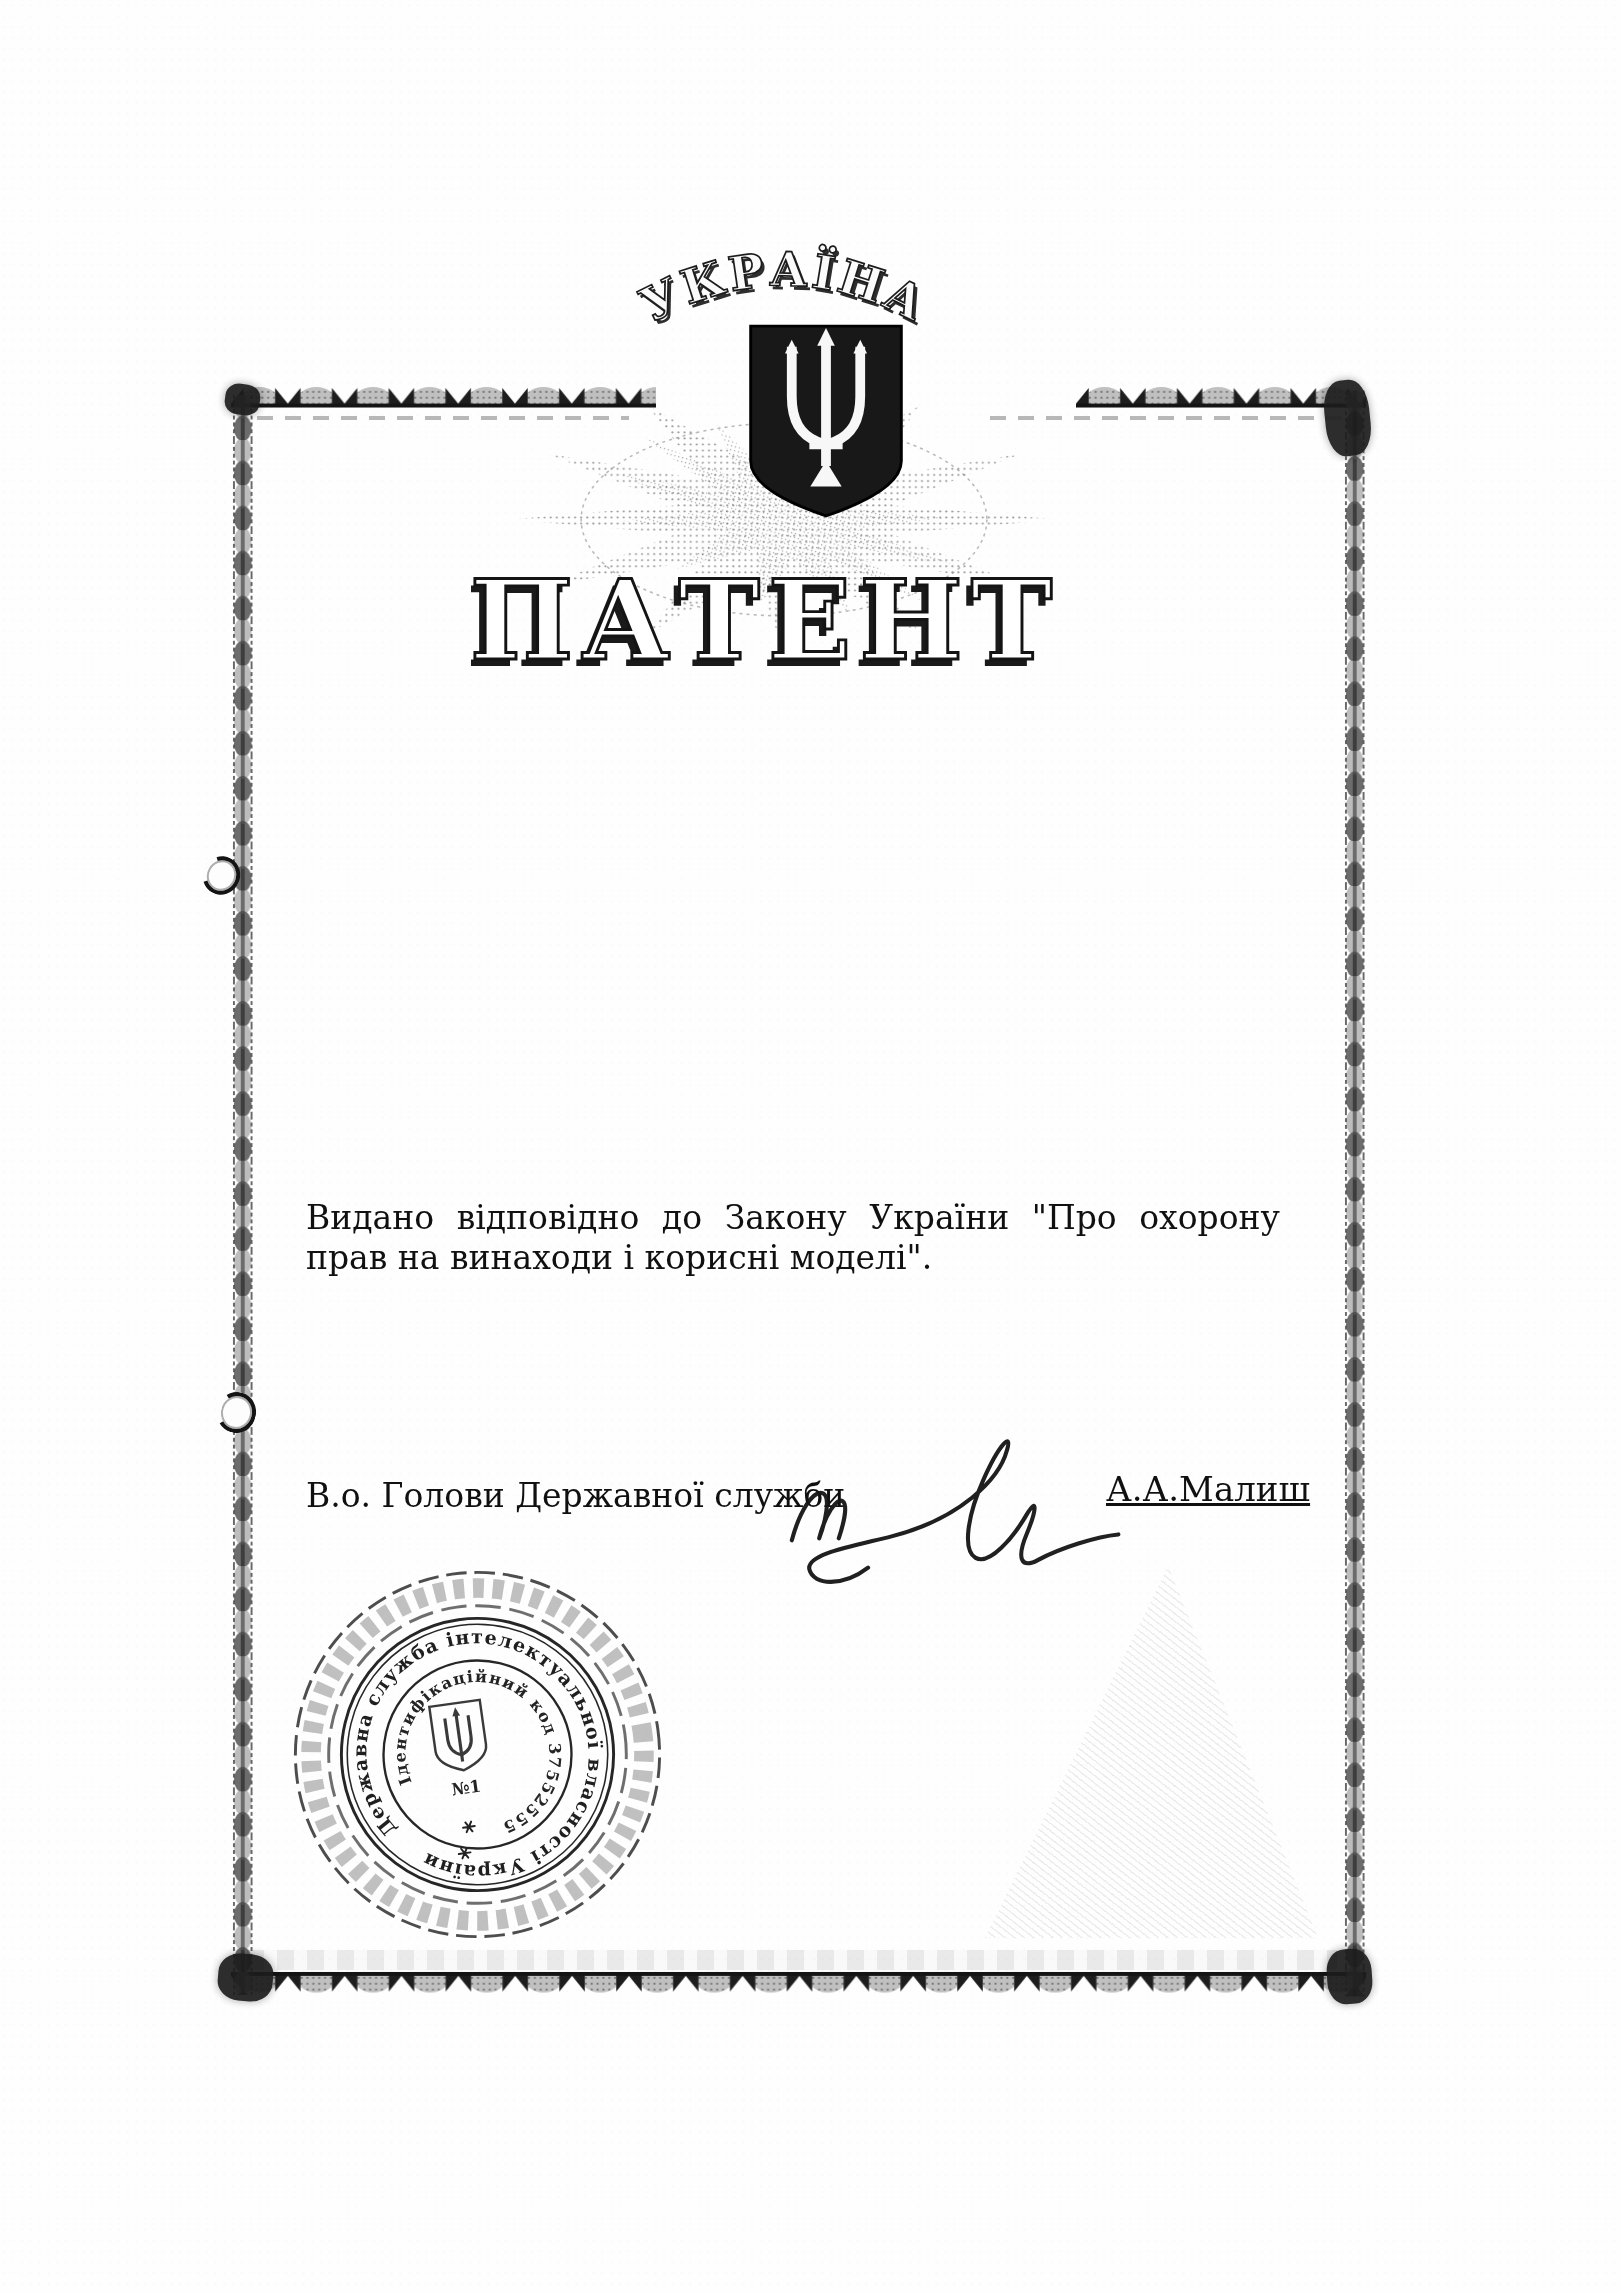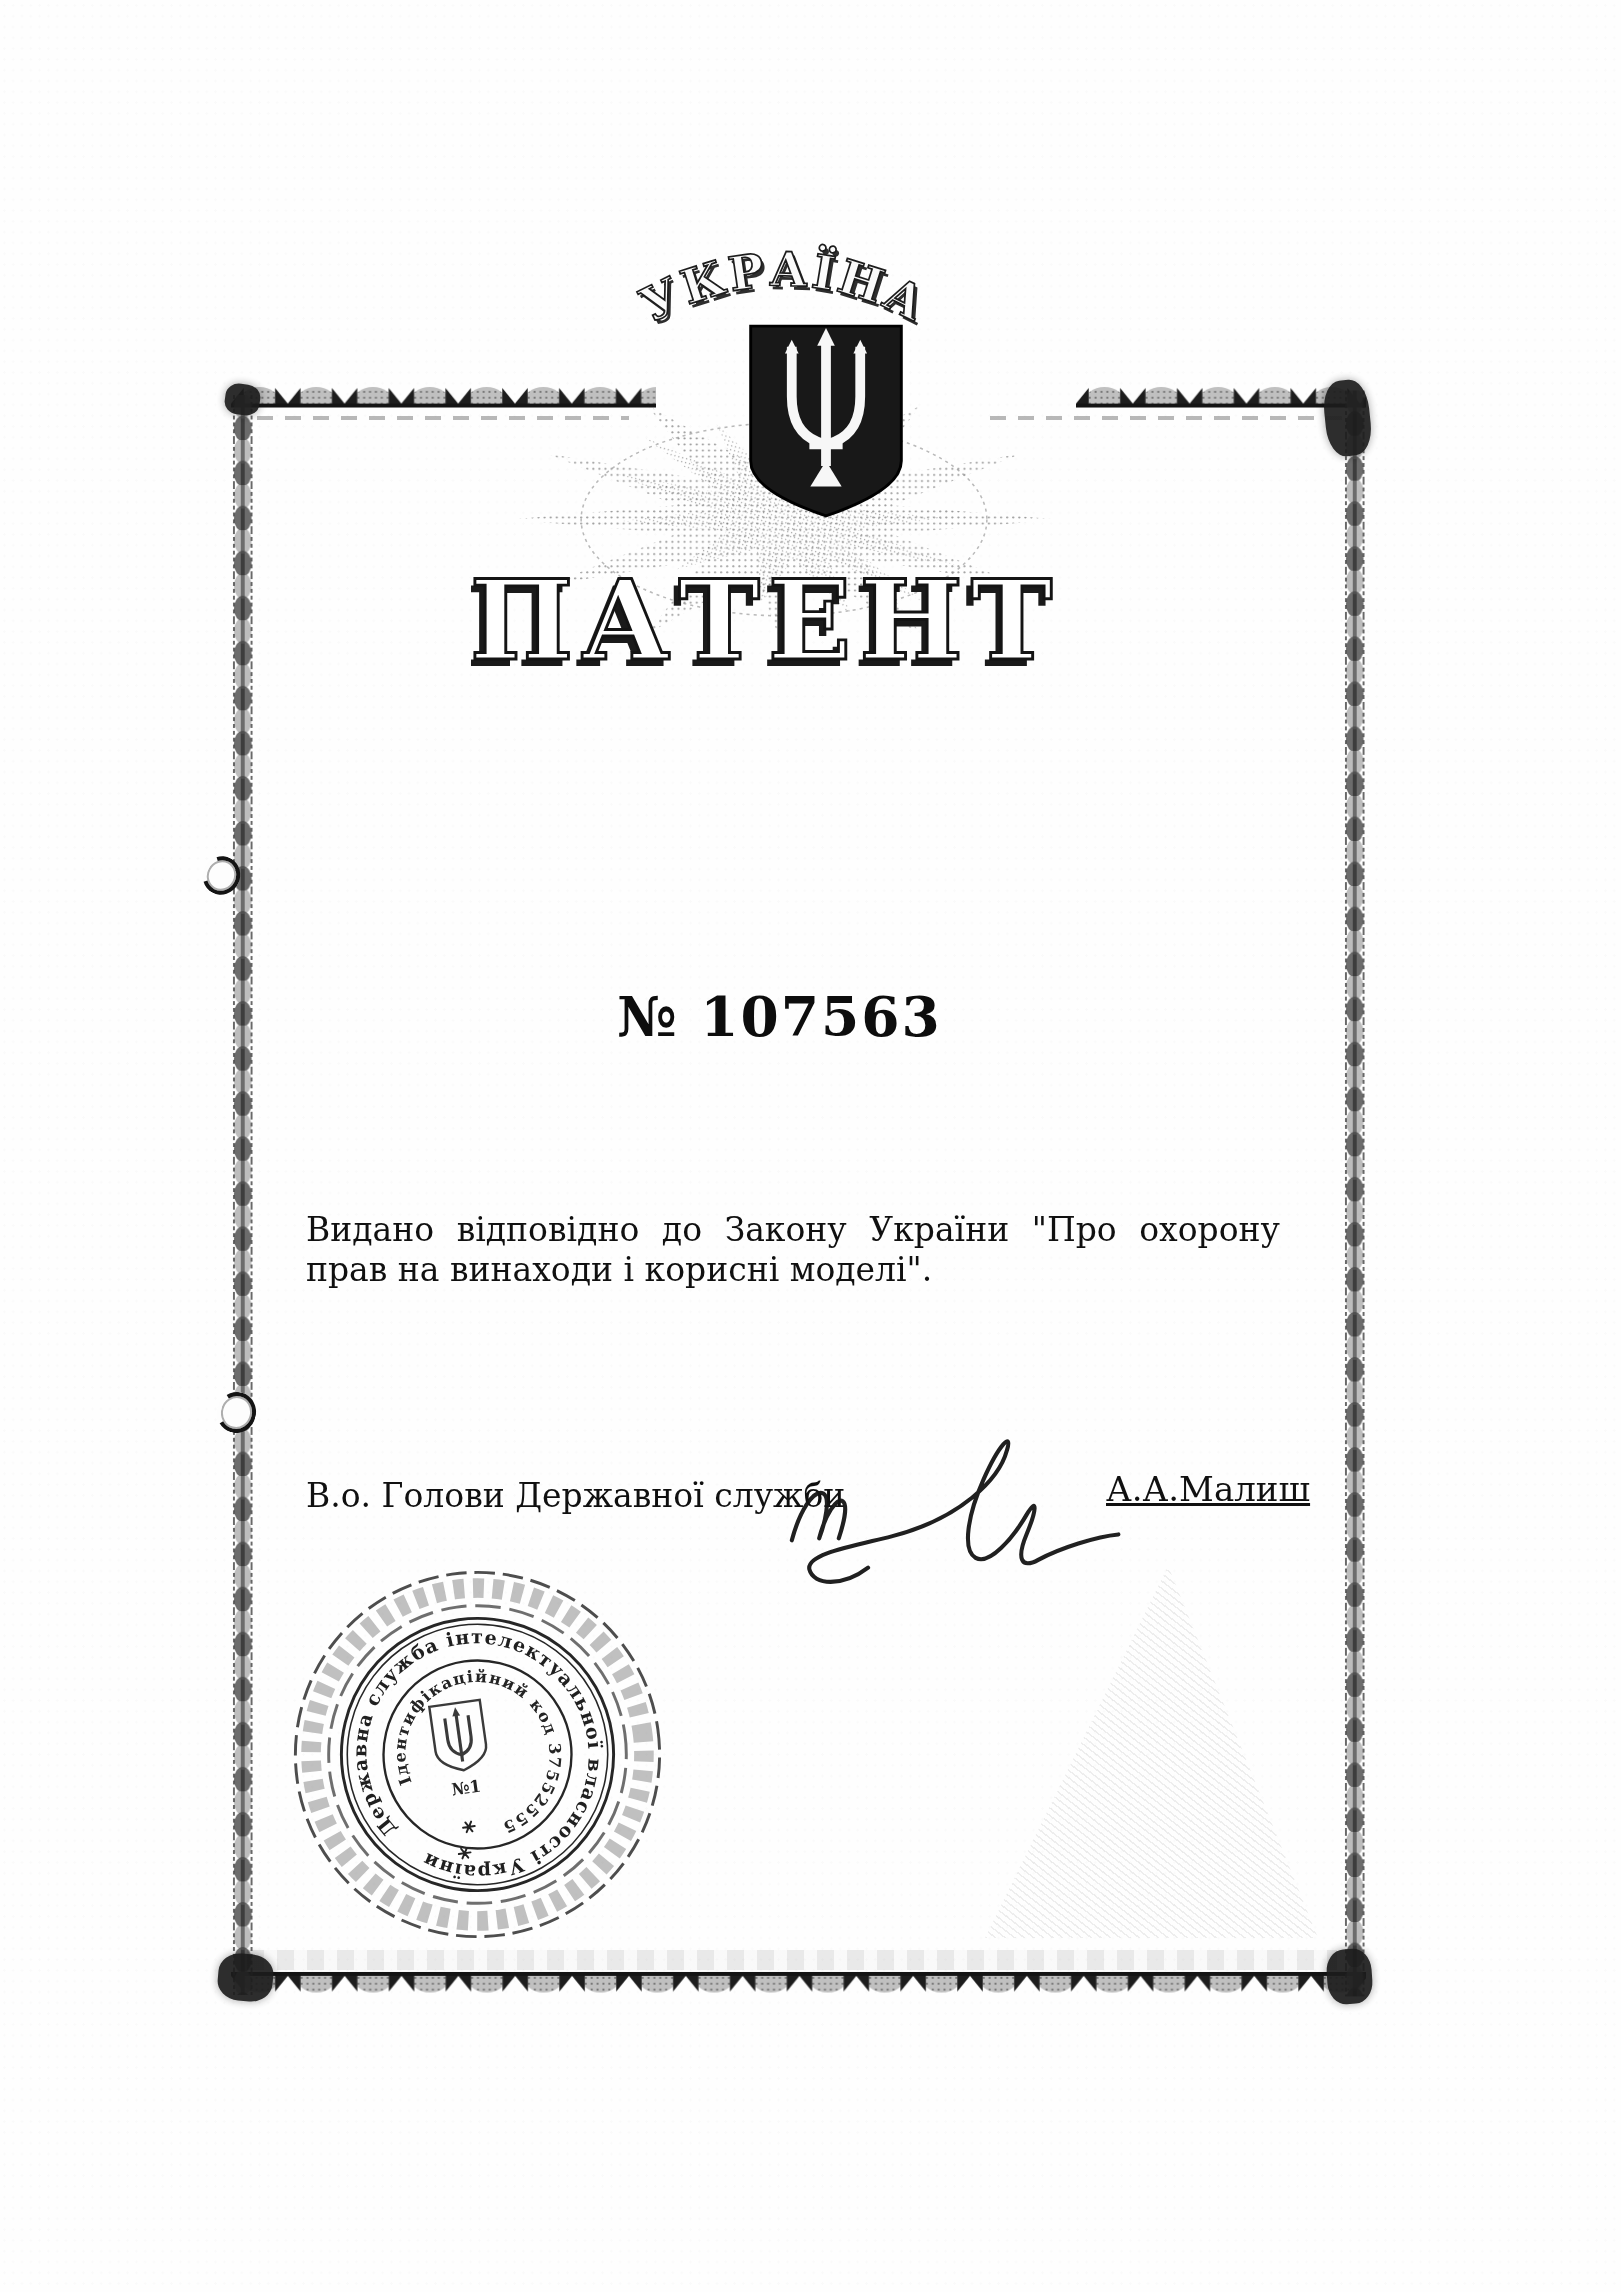--- a/index.html
+++ b/index.html
@@ -24,21 +24,21 @@
   .number-line{
     top:984px;font-size:55px;font-weight:bold;letter-spacing:2px;color:#0d0d0d;
   }
   .invention-title{
     top:1088px;font-size:37px;font-weight:bold;letter-spacing:0.5px;color:#101010;
   }
 
   
   .para{
     position:absolute;left:306px;width:974px;
-    font-size:33px;line-height:40px;text-align:justify;color:#101010;margin-top:12px;
+    font-size:33px;line-height:40px;text-align:justify;color:#101010;
   }
   .para b{font-weight:bold;}
   .p1{top:1198px;}
   .p2{top:1311px;}
 
   
   .sig-role{
     position:absolute;left:306px;top:1476px;
     font-size:33px;line-height:40px;color:#101010;text-align:left;
   }
@@ -156,21 +156,20 @@
     <path d="M126,24 l7,14 h-14 z" fill="#f7f7f7"></path>
     <path d="M74,132 h34" stroke="#f7f7f7" stroke-width="8"></path>
     <path d="M91,148 l16,26 h-32 z" fill="#f7f7f7"></path>
   </svg>
 
   <svg class="abs" style="left:471px;top:549px;z-index:3;" width="588" height="147" viewBox="0 0 600 150">
     <text class="patent-shadow" x="300" y="112" transform="translate(-6,7)">ПАТЕНТ</text>
     <text class="patent-main" x="300" y="112">ПАТЕНТ</text>
   </svg>
 
-  <div class="centered number-line">№ 107563</div>
 
   <div class="para p1">Видано відповідно до Закону України "Про охорону прав на винаходи і корисні моделі".</div>
 
   <div class="sig-role">
     <div>В.о. Голови Державної служби</div>
   </div>
 
   <svg class="abs" style="left:774px;top:1421px;z-index:4;" width="372" height="176" viewBox="0 0 380 180">
     <g stroke="#151515" stroke-width="4.2" fill="none" stroke-linecap="round" opacity="0.95">
       <path d="M18,122 C26,92 40,70 50,74 C58,78 52,104 46,120 M46,120 C52,96 64,78 70,82 C76,86 70,108 66,120"></path>

